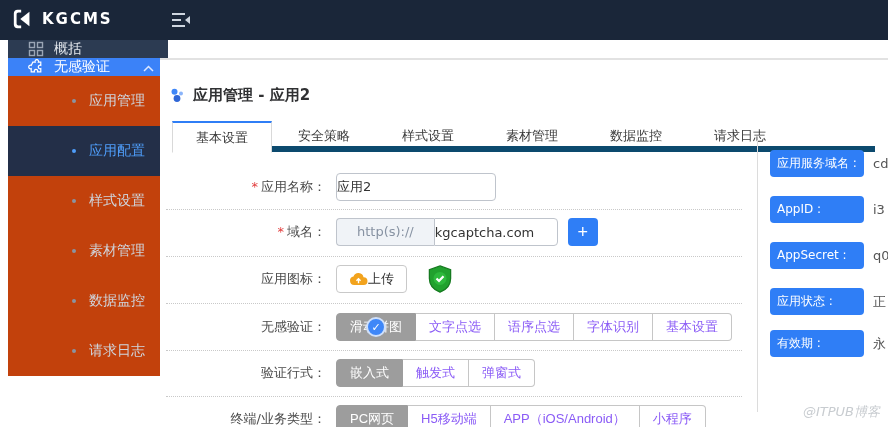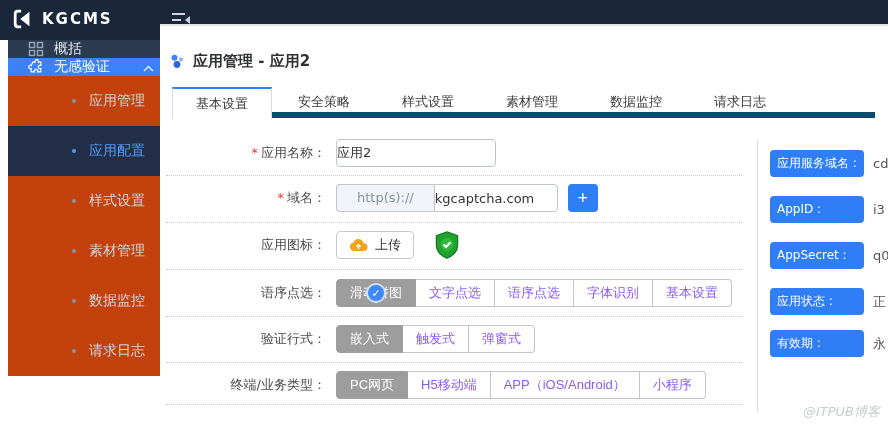--- a/index.html
+++ b/index.html
@@ -19,39 +19,39 @@
   .sb-item { height:44px; display:flex; align-items:center; padding-left:20px; color:#e0e5eb; font-size:14px; cursor:pointer; }
   .sb-item .sb-icon { width:16px; height:16px; margin-right:10px; flex:0 0 16px; }
   .sb-item.active { background:#3b82f8; color:#fff; }
   .sb-caret { margin-left:auto; margin-right:14px; }
   .submenu { flex:1; background:#c2410c;text-align:right; }
   .sb-sub { height:50px; display:flex; align-items:center; padding-left:64px; color:#cfd5dd; font-size:14px; cursor:pointer; }
   .sb-bullet { width:4px; height:4px; border-radius:50%; background:#8a93a1; margin-right:13px; flex:0 0 4px; }
   .sb-sub.active { background:#232f48; color:#4f9efb; }
   .sb-sub.active .sb-bullet { background:#4f9efb; }
   
-  .content { position:absolute; left:160px; top:24px; width:728px; height:352px; background:#fff; border-top:2px solid #e2e2e2; }
+  .content { position:absolute; left:160px; top:58px; width:728px; height:352px; background:#fff; border-top:2px solid #e2e2e2; }
   .page-title { position:absolute; left:10px; top:26px; display:flex; align-items:center; gap:8px; }
   .page-title-text { font-size:15px; font-weight:bold; color:#303133; }
   .tabbar { position:absolute; left:12px; top:61px; width:703px; height:31px; border-bottom:6px solid #0c4a6e; display:flex; }
   .tab { width:104px; height:30px; line-height:30px; text-align:center; color:#3a3a3a; font-size:13px; cursor:pointer; }
   .tab.active {
     width:100px; background:#fff; border:1px solid #d9d9d9; border-top:2px solid #2f7ef6;
     border-bottom:1px solid #fff; height:32px; margin-bottom:-1px; font-weight:normal;
   }
   .form-row { position:absolute; left:6px; width:580px; height:30px; display:flex; align-items:center; }
   .form-label { width:160px; text-align:right; color:#4a4a4a; font-size:13px; flex:0 0 160px; }
   .req { color:#e23c3c; margin-right:3px; }
   .controls { margin-left:10px; display:flex; align-items:center; }
   .dotted { position:absolute; left:6px; width:576px; border-top:1px dotted #c9c9c9; }
   .txt-input { height:28px; border:1px solid #bfc4cc; border-radius:4px; padding:0 0; font-size:13px; color:#333; font-family:inherit; }
   .addon { height:28px; line-height:26px; border:1px solid #bfc4cc; border-right:none; border-radius:4px 0 0 4px; background:#f0f3f7; color:#8792a2; padding:0 20px; font-size:13px; }
   .domain-input { border-radius:0 4px 4px 0; width:124px; }
   .plus-btn { width:30px; height:28px; margin-left:10px; border:none; border-radius:4px; background:#2f7ef6; color:#fff; font-size:18px; line-height:28px; text-align:center; cursor:pointer; }
-  .upload-btn { display:inline-flex; align-items:center; gap:7px; height:28px; padding:0 12px; background:#fff; border:1px solid #c9c9c9; border-radius:4px; font-size:13px; color:#333; cursor:pointer; }
+  .upload-btn { display:inline-flex; align-items:center; height:28px; padding:0 12px; background:#fff; border:1px solid #c9c9c9; border-radius:4px; font-size:13px; color:#333; cursor:pointer; }
   .shield-wrap { margin-left:18px; display:flex; align-items:center; }
   .seg-group { display:inline-flex; }
   .seg-btn { position:relative; height:28px; line-height:26px; padding:0 13px; border:1px solid #c6c6c6; border-left:none; background:#fff; font-size:13px; color:#8b5cf6; text-align:center; cursor:pointer; white-space:nowrap; }
   .seg-btn:first-child { border-left:1px solid #c6c6c6; border-radius:4px 0 0 4px; }
   .seg-btn:last-child { border-radius:0 4px 4px 0; }
   .seg-btn.selected { background:#9d9d9d; border-color:#9d9d9d; color:#fff; }
   .check-badge { position:absolute; left:50%; top:50%; transform:translate(-50%,-50%); width:20px; height:20px; border-radius:50%; background:#3f87f8; border:2px solid #cfe0fb; color:#fff; font-size:11px; display:flex; align-items:center; justify-content:center; }
   
   .vdivider { position:absolute; left:757px; top:140px; width:1px; height:272px; background:#dcdcdc; }
   .info-panel { position:absolute; left:770px; top:110px; width:118px; }
@@ -195,21 +195,21 @@
             <path d="M12 1.5l8.5 3v7c0 5.3-3.4 9-8.5 11-5.1-2-8.5-5.7-8.5-11v-7z" fill="#21a12e" stroke="#167a20" stroke-width="1"></path>
             <circle cx="12" cy="11.5" r="5.2" fill="#2db93c"></circle>
             <path d="M9.2 11.6l2 2 3.6-3.8" stroke="#fff" stroke-width="1.8" fill="none"></path>
           </svg>
         </span>
       </div>
     </div>
     <div class="dotted" style="top:243px"></div>
 
     <div class="form-row" style="top:252px">
-      <div class="form-label">语序点选：</div>
+      <div class="form-label">无感验证：</div>
       <div class="controls">
         <div class="seg-group">
           <button class="seg-btn selected">
             <span>滑动拼图</span>
             <span class="check-badge">✓</span>
           </button>
           <button class="seg-btn">文字点选</button>
           <button class="seg-btn">语序点选</button>
           <button class="seg-btn">字体识别</button>
           <button class="seg-btn">基本设置</button>

